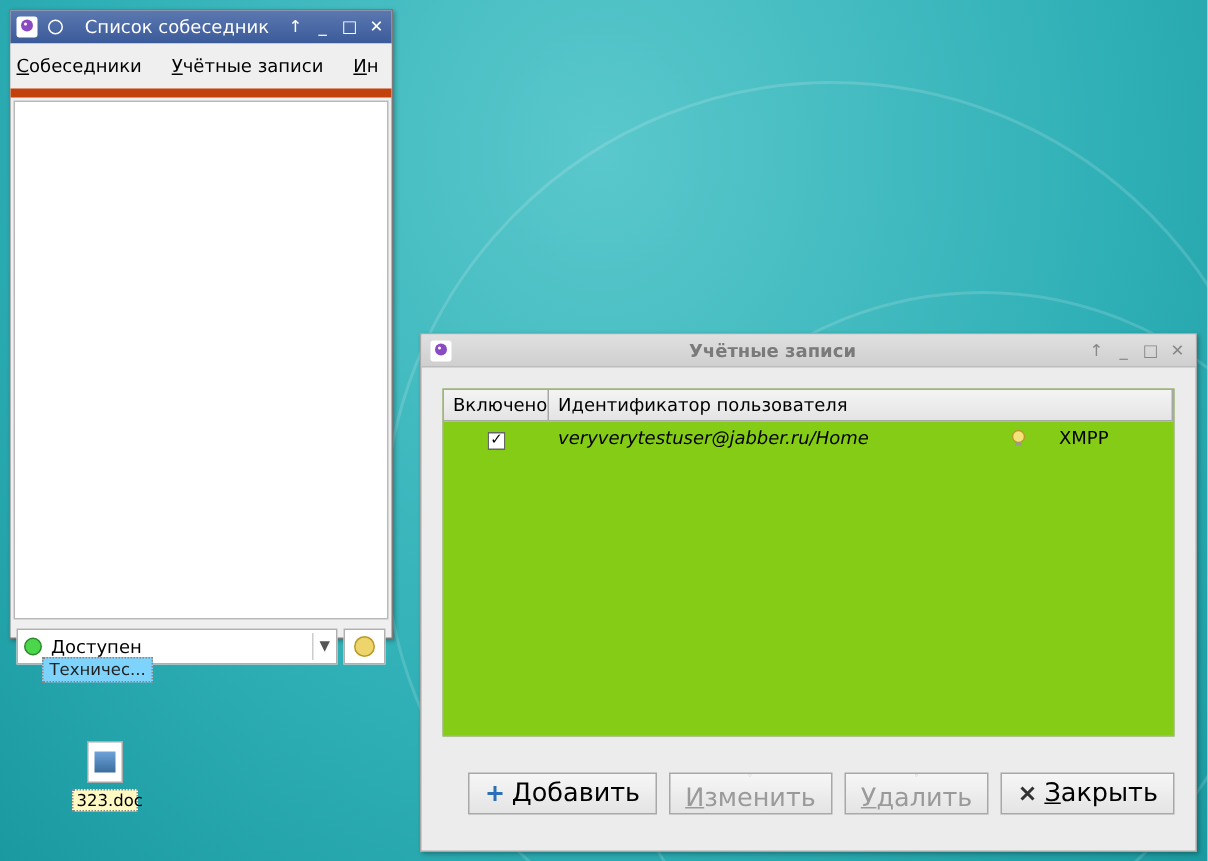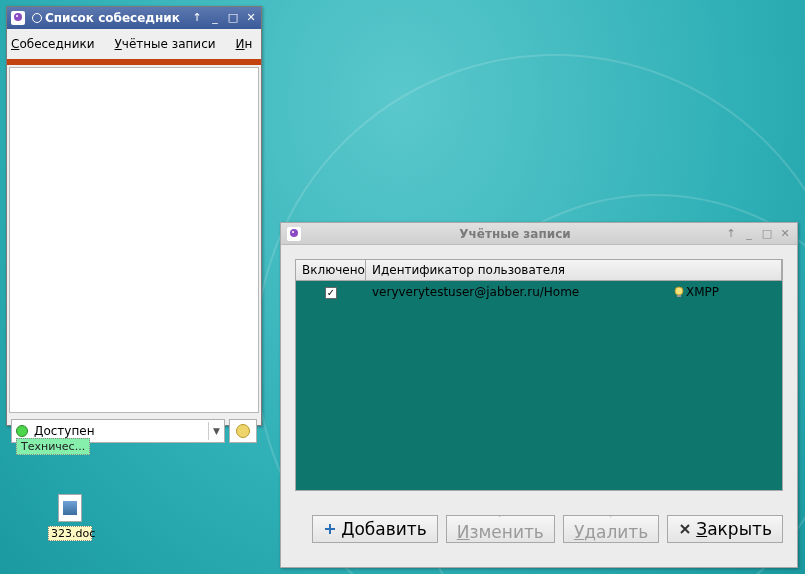--- a/index.html
+++ b/index.html
@@ -6,61 +6,61 @@
   body { width: 805px; height: 574px; background: radial-gradient(ellipse at 400px 100px, #5ac8cc 0%, #2fb0b6 60%, #1a9aa0 100%); position: relative; overflow: hidden; }
   .desktop-curve { position:absolute; right:-50px; bottom:-80px; width:600px; height:600px; border:2px solid rgba(255,255,255,.15); border-radius:50%; }
   .desktop-curve.c2 { width:500px; height:500px; right:-100px; bottom:-120px; }
 
   
   .win-buddy { position:absolute; left:6px; top:6px; width:256px; height:420px; background:#efefef; border:1px solid #7a7a7a; box-shadow:1px 1px 3px rgba(0,0,0,.3); }
   .win-buddy .titlebar { height:22px; background:linear-gradient(#5c78b0,#3a5a99); color:#fff; font-size:12px; display:flex; align-items:center; padding:0 4px; }
   .app-icon { width:14px; height:14px; background:#fff; border-radius:2px; margin-right:4px; display:flex; align-items:center; justify-content:center; }
   .app-icon svg { width:12px; height:12px; }
   .titlebar .circle { width:10px; height:10px; border:1px solid #fff; border-radius:50%; margin:0 3px; }
-  .titlebar .title-text { flex:1; font-weight:bold; white-space:nowrap; overflow:hidden; }
+  .titlebar .title-text { flex:1; font-weight:normal; white-space:nowrap; overflow:hidden;text-align:center; }
   .titlebar .tb-btns { display:flex; gap:6px; }
   .tb-btn { width:12px; height:12px; color:#fff; font-size:11px; line-height:12px; text-align:center; cursor:default; }
   .menubar { height:36px; background:#efefef; border-bottom:6px solid #c2410c; display:flex; align-items:center; font-size:12px; padding:0 4px; overflow:hidden; white-space:nowrap; }
   .menubar span { margin-right:10px; }
   .menubar span u { text-decoration:underline; }
   .buddy-area { background:#fff; border:1px solid #b8b8b8; margin:2px; height:346px; }
   .status-bar { display:flex; padding:4px; gap:4px; }
   .status-combo { flex:1; height:24px; background:#fff; border:1px solid #b0b0b0; display:flex; align-items:center; padding:0 4px; font-size:12px; }
   .status-dot { width:12px; height:12px; border-radius:50%; background:#4bd64b; border:1px solid #2a8a2a; margin-right:6px; }
   .status-combo .sep { width:1px; height:18px; background:#ccc; margin:0 4px 0 auto; }
   .status-combo .chev { font-size:9px; color:#555; }
   .status-btn { width:28px; height:24px; border:1px solid #b0b0b0; background:#fff; display:flex; align-items:center; justify-content:center; }
   .status-btn .dot { width:14px; height:14px; border-radius:50%; background:#edd46b; border:1px solid #b89a2a; }
 
   
-  .desk-label { position:absolute; left:16px; top:438px; background:#86efac; border:1px dotted #888; padding:1px 4px; font-size:11px; color:#222; }
+  .desk-label { position:absolute; left:28px; top:438px; background:#7dd3fc; border:1px dotted #888; padding:1px 4px; font-size:11px; color:#222; }
 
   
   .file-icon { position:absolute; left:48px; top:494px; width:44px; text-align:center; }
   .file-icon .page { width:24px; height:28px; background:#fff; border:1px solid #aaa; margin:0 auto 4px; display:flex;align-items:center;justify-content:center; }
   .file-icon .page .inner { width:14px; height:14px; background:linear-gradient(#6fa2d8,#3a6e9e); }
   .file-icon .name { background:#fef9c3; border:1px dotted #888; font-size:11px; padding:0 2px; }
 
   
   .win-acc { position:absolute; left:280px; top:222px; width:518px; height:346px; background:#ececec; border:1px solid #a8a8a8; box-shadow:1px 1px 3px rgba(0,0,0,.3); }
   .win-acc .titlebar2 { height:22px; background:linear-gradient(#e0e0e0,#cfcfcf); display:flex; align-items:center; padding:0 6px; font-size:12px; color:#7a7a7a; border-bottom:1px solid #bcbcbc; }
   .titlebar2 .title-text { flex:1; text-align:center; font-weight:bold; }
   .titlebar2 .tb-btns { display:flex; gap:6px; }
   .titlebar2 .tb-btn { color:#888; }
   .acc-body { padding:14px; }
-  .acc-table { width:100%; background:#0f766e; border:1px solid #a8a8a8; height:232px; }
+  .acc-table { width:100%; background:#84cc16; border:1px solid #a8a8a8; height:232px; }
   .acc-head { display:flex; border-bottom:1px solid #a8a8a8; background:#ececec; }
   .acc-head div { padding:3px 6px; font-size:12px; border-right:1px solid #a8a8a8; background:linear-gradient(#f4f4f4,#e4e4e4); }
   .acc-head .col1 { width:70px; }
   .acc-head .col2 { flex:1; }
   .acc-head .col3 { width:110px; border-right:none; }
   .acc-row { display:flex; font-size:12px; padding:4px 0; align-items:center; }
   .acc-row .col1 { width:70px; text-align:center; }
-  .acc-row .col2 { flex:1; padding-left:6px; }
-  .acc-row .col3 { width:110px; display:flex; align-items:center; gap:0; }
+  .acc-row .col2 { flex:1; padding-left:6px;font-style:italic; }
+  .acc-row .col3 { width:110px; display:flex; align-items:center; gap:20px; }
   .chk { width:12px; height:12px; border:1px solid #666; display:inline-flex; align-items:center; justify-content:center; font-size:10px; background:#fff; }
   .bulb { width:14px; height:14px; }
   .acc-buttons { display:flex; gap:8px; justify-content:flex-end; padding:10px 14px 0; }
   .btn { height:28px; padding:0 10px; background:linear-gradient(#f6f6f6,#e4e4e4); border:1px solid #a8a8a8; font-size:17px; display:flex; align-items:center; gap:4px; }
   .btn.disabled { color:#9a9a9a;flex-direction:column; }
   .btn svg { width:14px; height:14px; }
 </style>
 </head>
 <body>
 

